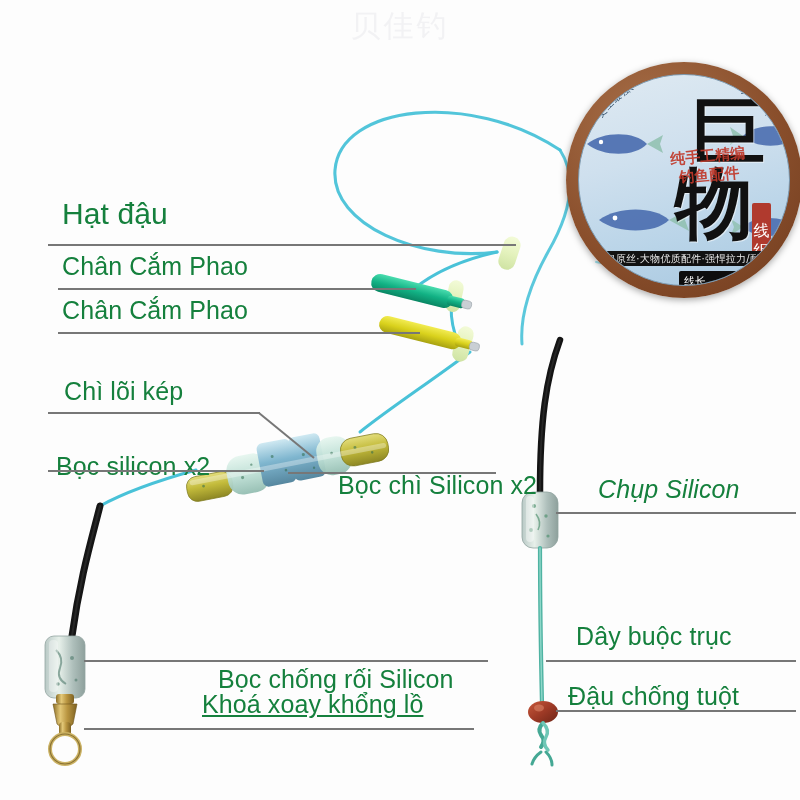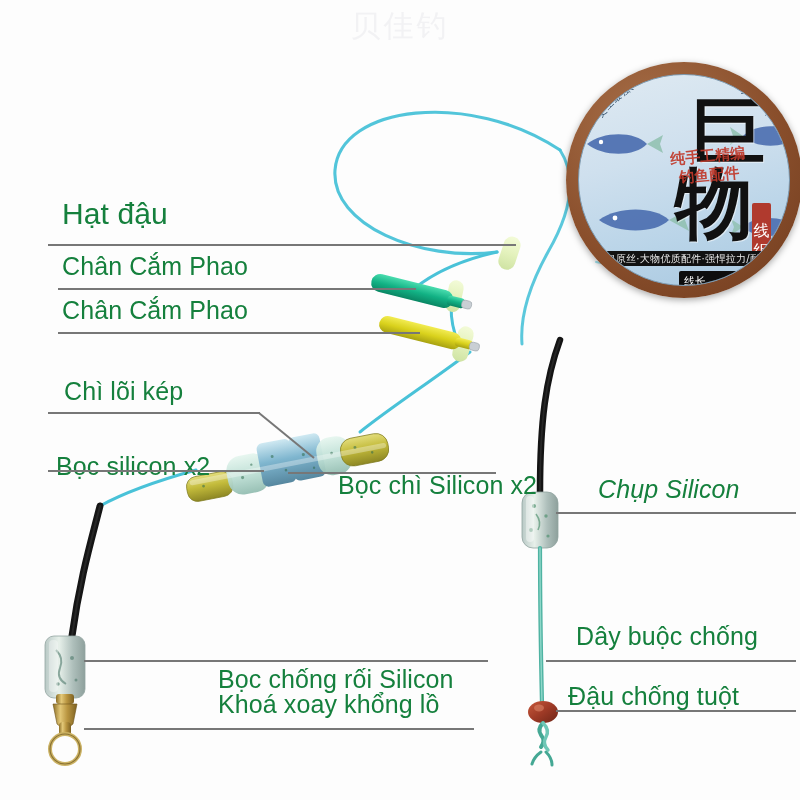--- a/index.html
+++ b/index.html
@@ -300,22 +300,22 @@
 
   <div class="cl" style="left:298px;top:471px;margin-left:40px;">Bọc chì Silicon x2</div>
   <div class="rule" style="left:288px;top:472px;width:208px;"></div>
 
   <div class="cl" style="left:598px;top:475px;font-style:italic;">Chụp Silicon</div>
   <div class="rule" style="left:556px;top:512px;width:240px;"></div>
 
   <div class="cl" style="left:218px;top:622px;margin-top:43px;">Bọc chống rối Silicon</div>
   <div class="rule" style="left:84px;top:660px;width:404px;"></div>
 
-  <div class="cl" style="left:218px;top:690px;">Khoá xoay khổng lồ</div>
+  <div class="cl" style="left:202px;top:690px;text-decoration:underline;">Khoá xoay khổng lồ</div>
   <div class="rule" style="left:84px;top:728px;width:390px;"></div>
 
-  <div class="cl" style="left:576px;top:622px;">Dây buộc chống</div>
+  <div class="cl" style="left:576px;top:622px;">Dây buộc trục</div>
   <div class="rule" style="left:546px;top:660px;width:250px;"></div>
 
   <div class="cl" style="left:568px;top:672px;margin-top:10px;">Đậu chống tuột</div>
   <div class="rule" style="left:556px;top:710px;width:240px;"></div>
 
 </div>
 
 </body></html>

